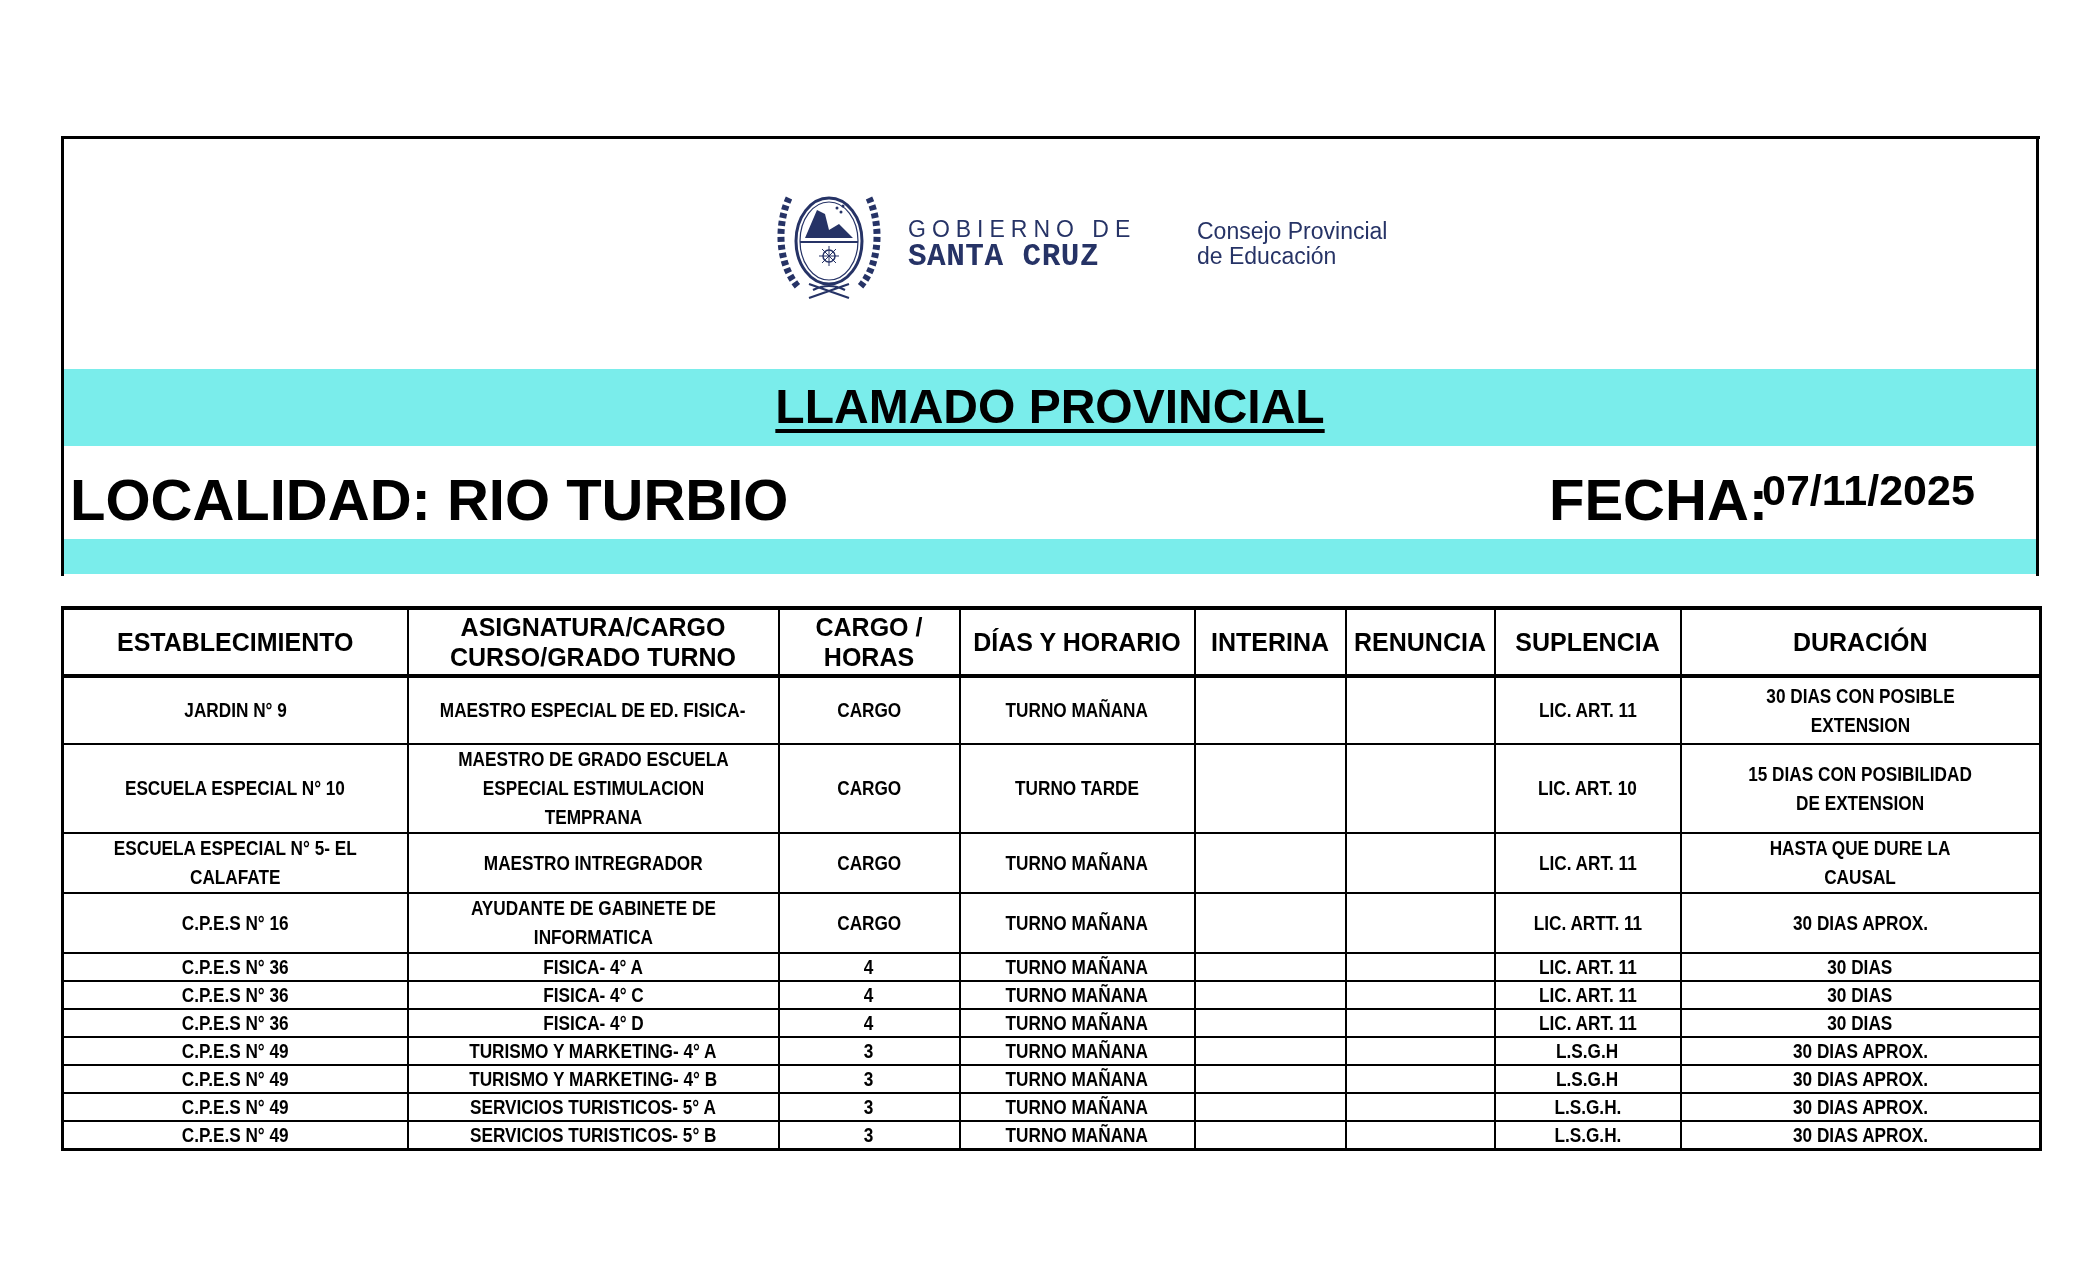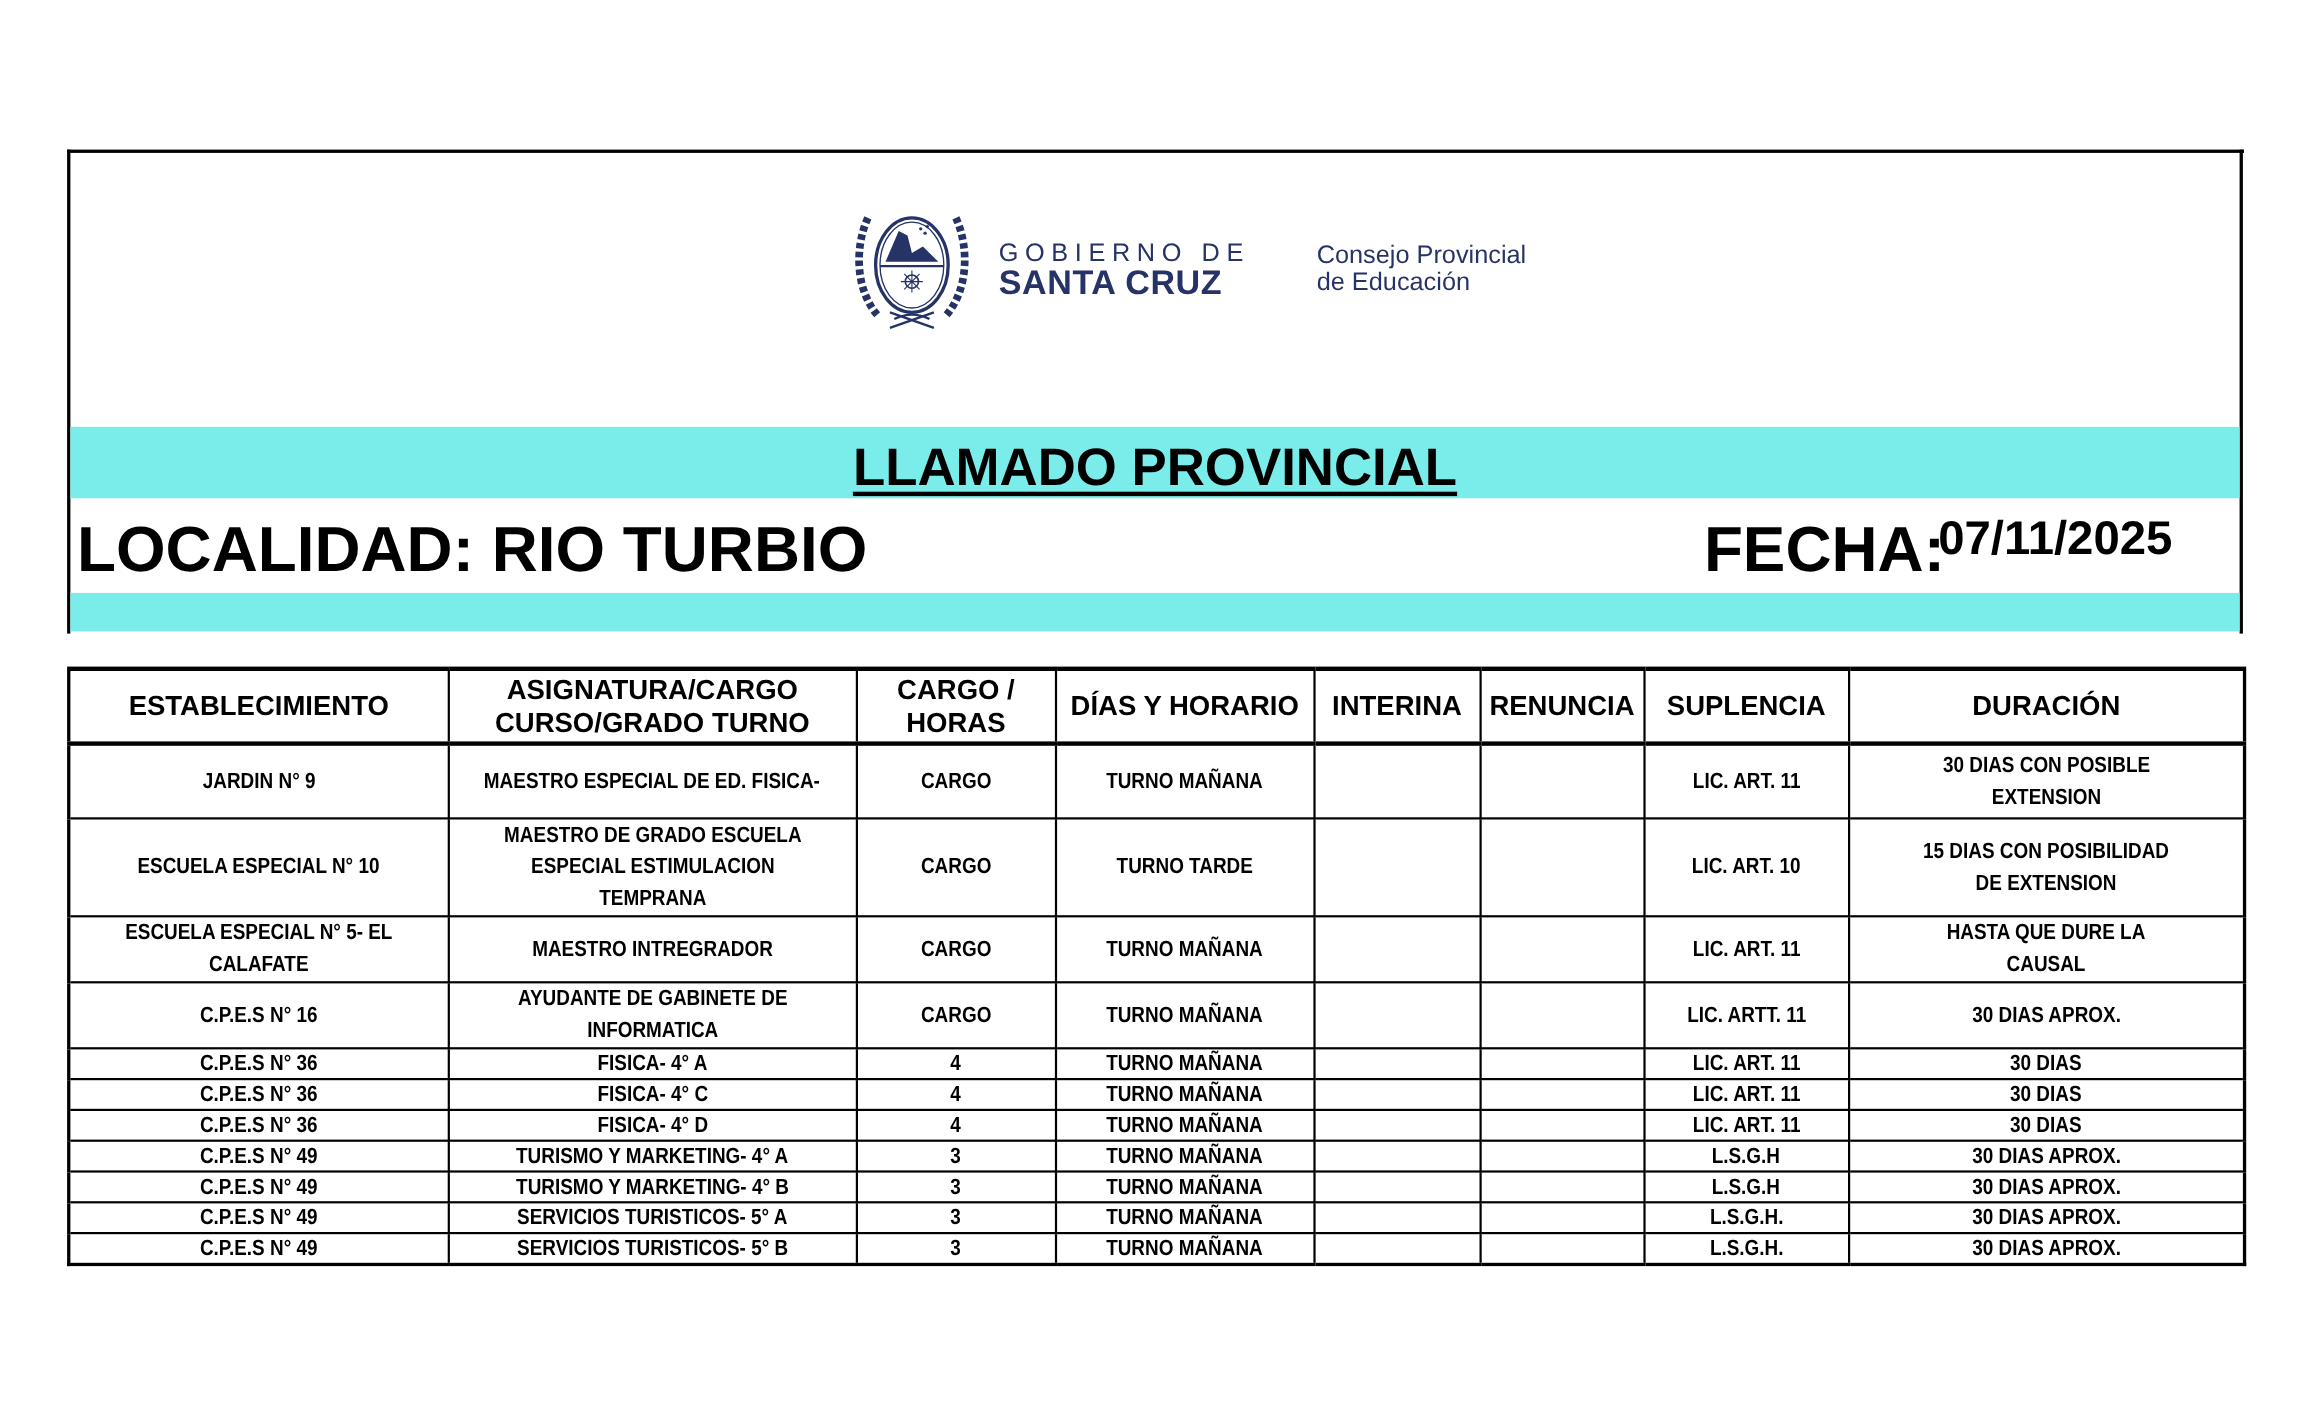--- a/index.html
+++ b/index.html
@@ -8,25 +8,25 @@
   .frame-top { position:absolute; left:61px; top:136px; width:1979px; height:3px; background:#000; }
   .frame-left { position:absolute; left:61px; top:136px; width:3px; height:440px; background:#000; }
   .frame-right { position:absolute; left:2036px; top:136px; width:3px; height:440px; background:#000; }
 
   
   .logo { position:absolute; left:775px; top:184px; height:120px; }
   .emblem { position:absolute; left:0; top:0; width:108px; height:120px; }
   .gob-line1 { position:absolute; left:133px; top:32px; font-size:23px; letter-spacing:6px;
                color:#263366; font-weight:normal; white-space:nowrap; }
   .gob-line2 { position:absolute; left:133px; top:55px; font-size:31px; font-weight:bold;
-               color:#263366; white-space:nowrap; letter-spacing:0.5px; }
+               color:#263366; white-space:nowrap; letter-spacing:0.5px;font-family:Liberation Mono, monospace; }
   .cpe { position:absolute; left:422px; top:35px; font-size:23px; color:#263366; line-height:25px; white-space:nowrap; }
 
   .band { position:absolute; left:64px; width:1972px; background:#7aedeb; }
-  .band1 { top:388px; height:65px; }
+  .band1 { top:369px; height:77px; }
   .band2 { top:539px; height:35px; }
   .title { position:absolute; left:0; right:0; top:10px; text-align:center; font-size:48px; font-weight:bold;
            text-decoration:underline; text-decoration-thickness:4px; text-underline-offset:6px; }
 
   .localidad { position:absolute; left:70px; top:466px; font-size:58px; font-weight:bold; white-space:nowrap; }
   .fecha-label { position:absolute; left:1549px; top:466px; font-size:58px; font-weight:bold; white-space:nowrap; }
   .fecha-value { position:absolute; left:1762px; top:466px; font-size:43px; font-weight:bold; white-space:nowrap; }
 
   table.grid { position:absolute; left:61px; top:573px; width:1978px; border-collapse:collapse; table-layout:fixed;margin-top:33px; }
   table.grid th, table.grid td { border:2px solid #000; text-align:center; vertical-align:middle; padding:0 2px; overflow:hidden; }

